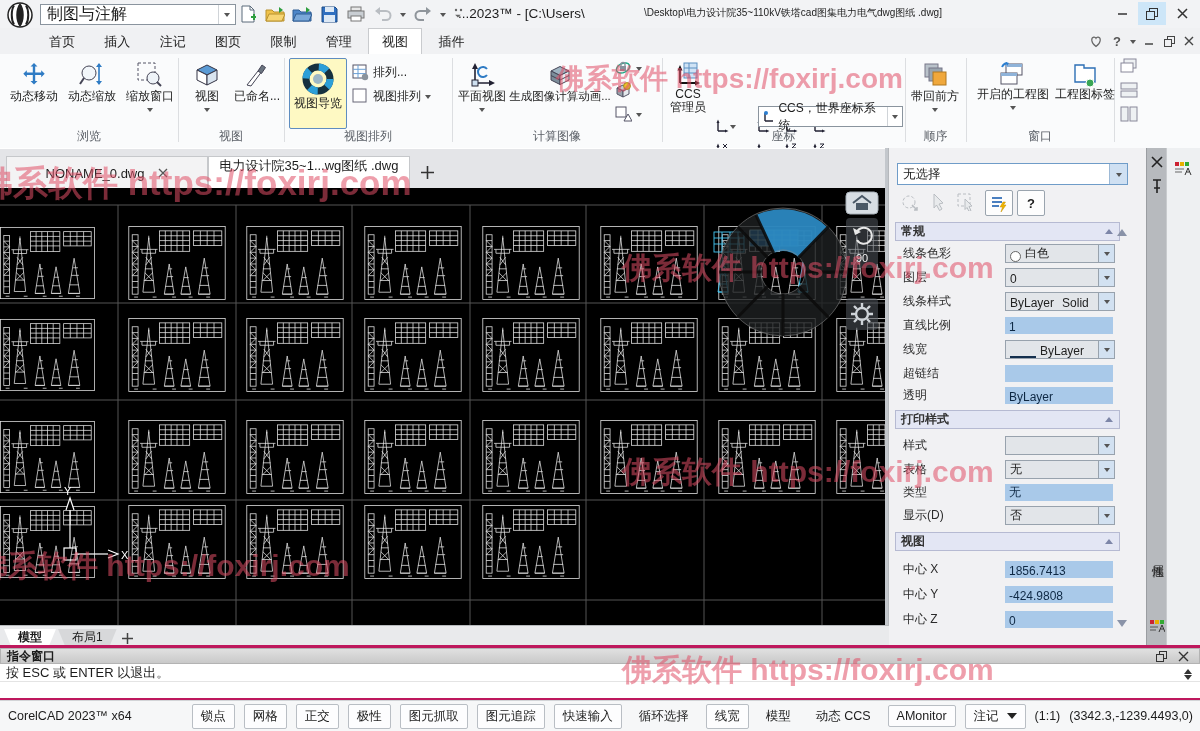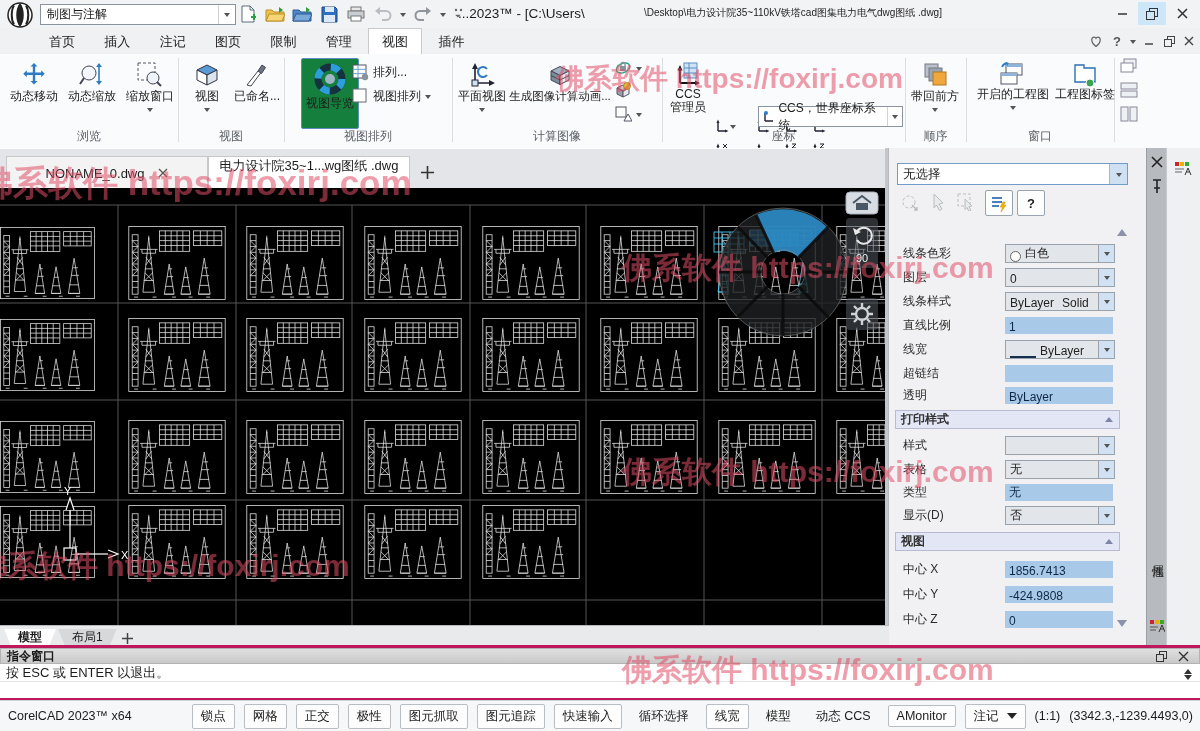--- a/index.html
+++ b/index.html
@@ -3,41 +3,41 @@
 <meta charset="utf-8">
 <style>
   html,body{margin:0;padding:0;}
   body{width:1200px;height:731px;position:relative;overflow:hidden;
        font-family:"Liberation Sans","DejaVu Sans",sans-serif;font-size:12px;color:#1c1c1c;
        background:#f2f3f5;}
   .abs{position:absolute;}
   
   #titlebar{left:0;top:0;width:1200px;height:28px;background:#f2f3f5;}
   #workspace{left:40px;top:4px;width:188px;height:19px;background:#fff;border:1px solid #8a949e;
-             display:flex;align-items:center;padding-left:6px;font-size:12px;justify-content:center;}
+             display:flex;align-items:center;padding-left:6px;font-size:16px;justify-content:center;}
   #workspace .ddarr{margin-left:auto;width:16px;height:100%;display:flex;align-items:center;justify-content:center;border-left:1px solid #d0d4d8;}
   .qat{display:flex;align-items:center;gap:7px;position:absolute;left:238px;top:3px;height:22px;}
   .qbtn{width:20px;height:20px;display:flex;align-items:center;justify-content:center;}
   .car{width:0;height:0;border:3.5px solid transparent;border-top:4px solid #555;margin-top:4px;}
   .car.sm{border-width:3px;border-top-width:4px;}
   #title-left{left:458px;top:6px;font-size:13.5px;white-space:nowrap;}
   #title-right{left:644px;top:6px;font-size:10px;white-space:nowrap;}
   .winbtn{width:28px;height:23px;top:2px;display:flex;align-items:center;justify-content:center;}
   
   #tabrow{left:0;top:28px;width:1200px;height:26px;background:#f0f1f3;border-bottom:1px solid #d9dbde;}
   .mtab{display:inline-block;padding:4px 13px 5px;font-size:13px;cursor:default;}
   .mtab.active{background:#fff;border:1px solid #c9cbce;border-bottom:1px solid #fff;margin-bottom:-1px;}
   #tabrow-icons{position:absolute;right:6px;top:3px;display:flex;gap:9px;align-items:center;height:20px;}
   
   #ribbon{left:0;top:54px;width:1200px;height:94px;background:#fafbfc;border-bottom:1px solid #cfd2d6;}
   .rsep{position:absolute;top:4px;width:1px;height:84px;background:#dcdee1;}
   .grplabel{position:absolute;bottom:3px;font-size:12px;color:#5a5f66;text-align:center;}
   .bigbtn{position:absolute;top:4px;display:flex;flex-direction:column;align-items:center;gap:1px;padding-top:3px;font-size:12px;white-space:nowrap;}
   .bigbtn .lbl{line-height:13px;}
-  .bigbtn.active{background:#15803d;border:1px solid #5f8dc0;border-radius:2px;margin-left:12px;}
+  .bigbtn.active{background:#fef9c3;border:1px solid #5f8dc0;border-radius:2px;}
   .smallbtn{position:absolute;display:flex;align-items:center;gap:4px;font-size:12px;white-space:nowrap;}
   .axcell{position:absolute;width:22px;height:20px;display:flex;align-items:center;}
   #ccs-combo{position:absolute;left:758px;top:52px;width:140px;height:19px;background:#fff;border:1px solid #8a949e;
              display:flex;align-items:center;gap:4px;padding-left:3px;font-size:12px;}
   #ccs-combo .ddarr{margin-left:auto;width:15px;height:100%;display:flex;align-items:center;justify-content:center;border-left:1px solid #d0d4d8;}
   
   #doctabs{left:0;top:148px;width:888px;height:40px;background:#e4e5e8;border-top:1px solid #fff;}
   .dtab{position:absolute;top:7px;height:32px;display:flex;align-items:center;gap:14px;justify-content:center;
         font-size:13px;border:1px solid #c6c8cb;border-bottom:none;background:#f3f3f4;}
   .dtab.active{background:#fff;flex-direction:column;}
@@ -624,20 +624,24 @@
       </svg>
   </span>
   <span class="ptool raised" style="left:96px">
     <svg width="18" height="18">
         <path d="M2 4h10M2 8h10M2 12h7" stroke="#4a7fc0" stroke-width="2"></path>
         <path d="M13 8l-3 5h2.5l-1.5 5 5-7h-2.5l2-3z" fill="#f0b400" stroke="#c89200" stroke-width="0.5"></path>
       </svg>
   </span>
   <span class="ptool raised" style="left:128px;font-weight:bold;font-size:13px">?</span>
 
+  <div class="sechdr" style="top:74px">
+    <span>常规</span>
+      <i class="up"></i>
+  </div>
   <i class="scrollarr" style="top:76px;border-bottom:7px solid #8a93a8"></i>
 
   <div class="prow" style="top:96px">
     <span class="plabel">线条色彩</span>
     <span class="pctrl dd">
         <i class="swatch"></i>
         <span>白色</span>
         <span class="ddarr">
           <i class="car sm"></i>
         </span>

